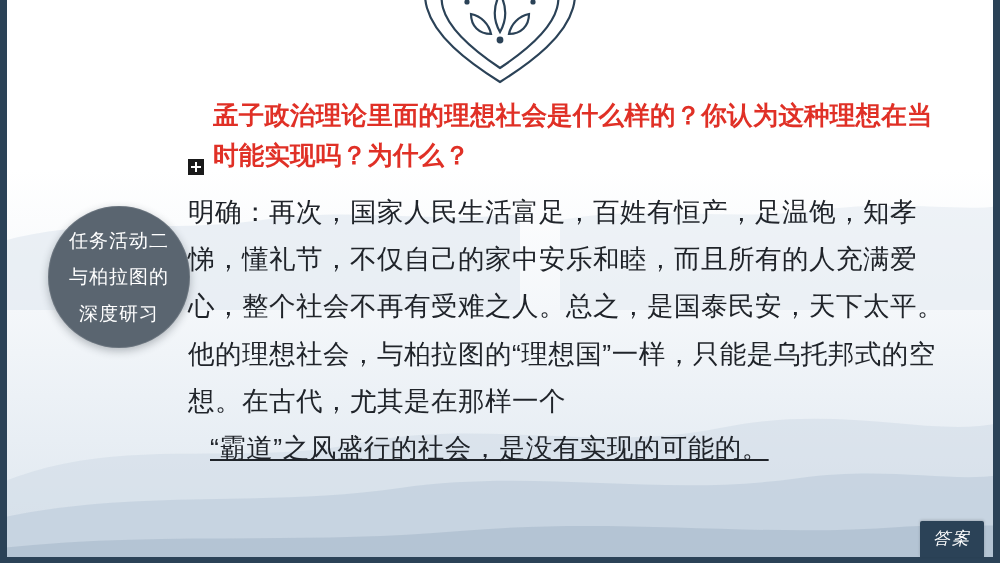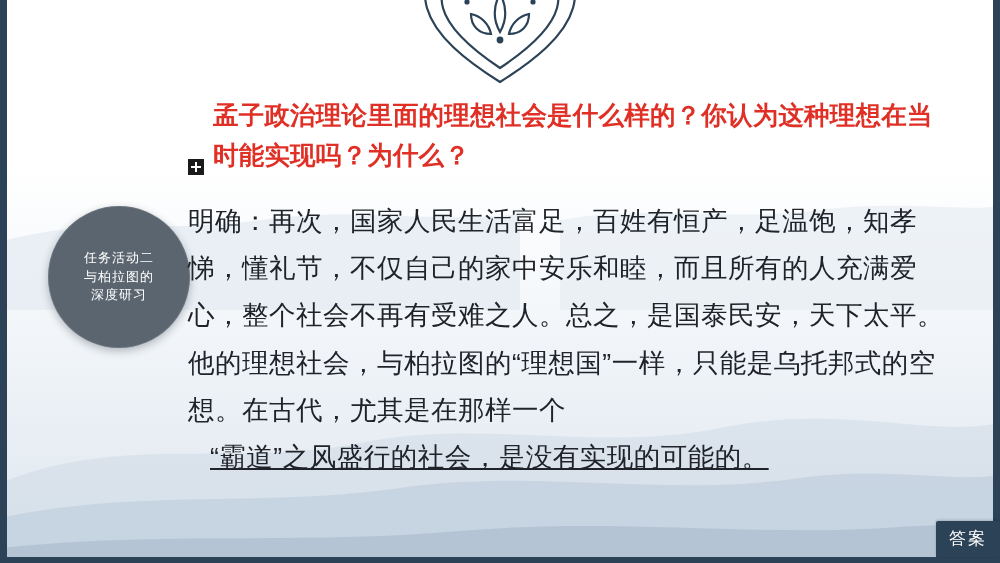--- a/index.html
+++ b/index.html
@@ -76,24 +76,25 @@
     width: 142px;
     height: 142px;
     border-radius: 50%;
     background: #5a6570;
     box-shadow: 0 3px 9px rgba(40,50,60,0.32), inset 0 0 0 1px rgba(255,255,255,0.10);
     display: flex;
     flex-direction: column;
     align-items: center;
     justify-content: center;
     color: #ffffff;
-    font-size: 13px;
+    font-size: 19px;
     line-height: 1.45;
     letter-spacing: 1px;
     text-align: center;
+    gap: 9px;
   }
   .round-label span { display: block; white-space: nowrap; }
 
   
   .content {
     position: absolute;
     left: 188px;
     top: 96px;
     width: 780px;
   }
@@ -124,46 +125,47 @@
   .question-text {
     color: #e03026;
     font-size: 25.5px;
     line-height: 1.55;
     font-weight: 600;
     letter-spacing: 0.2px;
     text-align: left;
     width: 745px;
   }
   .answer-text {
-    margin-top: 23px;
+    margin-top: 14px;
     color: #20242a;
     font-size: 26.5px;
     line-height: 1.78;
     letter-spacing: 0.5px;
     width: 762px;
     text-align: left;
   }
   .answer-text .last-line {
     display: block;
     text-indent: 22px;
     text-decoration: underline;
   }
 
   
   .answer-tab {
     position: absolute;
-    right: 0;
+    right: 16px;
     bottom: 6px;
     background: #2b4257;
     color: #ffffff;
     font-size: 17px;
     letter-spacing: 2px;
     padding: 6px 13px 7px 13px;
     border-radius: 2px 2px 0 0;
     box-shadow: 0 -1px 3px rgba(0,0,0,0.18);
+    font-style: italic;
   }
 </style>
 </head>
 <body>
 
 <div class="slide">
 
   <div class="wash" style="bottom:0; height:260px;">
     <svg viewBox="0 0 1000 260" preserveAspectRatio="none">
       <path d="M0,180 C120,130 240,165 360,140 C480,115 600,150 720,125 C840,100 930,135 1000,120 L1000,260 L0,260 Z" fill="#cfdae6" opacity="0.55"></path>

